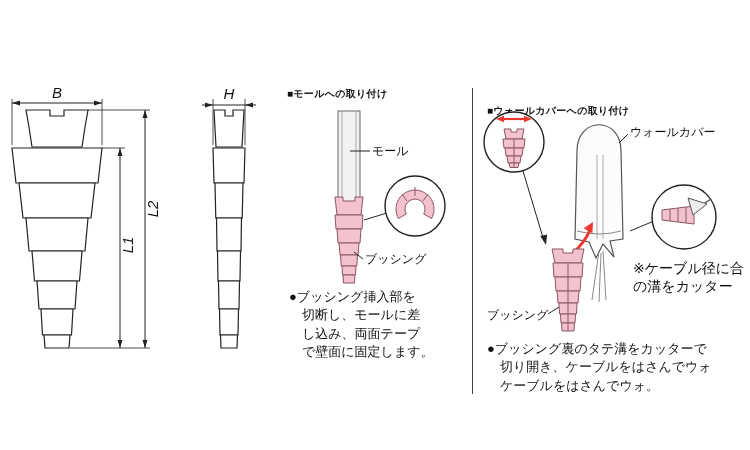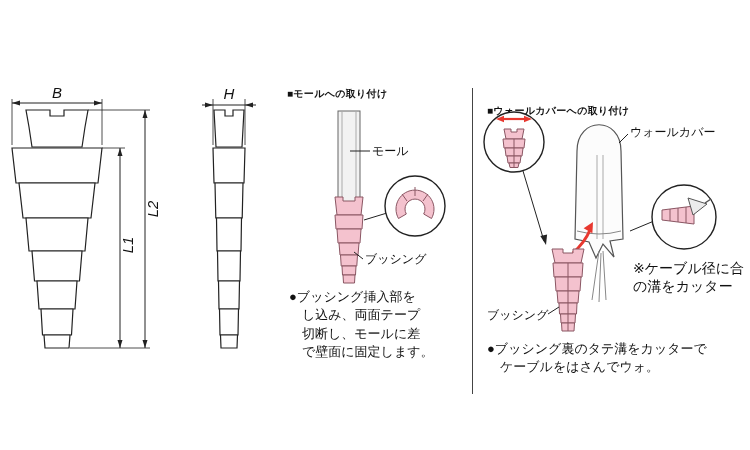--- a/index.html
+++ b/index.html
@@ -116,22 +116,22 @@
       <line class="pkl" x1="127" y1="84" x2="127" y2="93"></line>
       <line class="pkl" x1="114" y1="91" x2="119" y2="98"></line>
       <line class="pkl" x1="140" y1="91" x2="135" y2="98"></line>
     </g>
     <line class="ln" x1="66" y1="149" x2="75" y2="156"></line>
     <text class="lbl" x="77" y="160">ブッシング</text>
   </svg>
 
   <div class="abs instruction" style="left:289px;top:288px">
     <div>●ブッシング挿入部を</div>
+    <div class="cont">切断し、モールに差</div>
     <div class="cont">し込み、両面テープ</div>
-    <div class="cont">切断し、モールに差</div>
     <div class="cont">で壁面に固定します。</div>
   </div>
 
   <div class="abs divider" style="left:472px;top:88px;height:306px"></div>
 
   <div class="abs title" style="left:487px;top:104px">■ウォールカバーへの取り付け</div>
 
   <svg class="abs" style="left:480px;top:103px" width="270" height="235" viewBox="0 0 270 235">
     <g>
       <circle cx="34" cy="39" r="30" fill="#fff" stroke="#222" stroke-width="1.4"></circle>
@@ -190,16 +190,17 @@
     </g>
   </svg>
 
   <div class="abs note" style="left:633px;top:259px">
     <div>※ケーブル径に合</div>
     <div>の溝をカッター</div>
   </div>
 
   <div class="abs instruction" style="left:487px;top:340px">
     <div>●ブッシング裏のタテ溝をカッターで</div>
+    <div class="cont">切り開き、ケーブルをはさんでウォ</div>
     <div class="cont">ケーブルをはさんでウォ。</div>
   </div>
 
 </div>
 
 </body></html>

